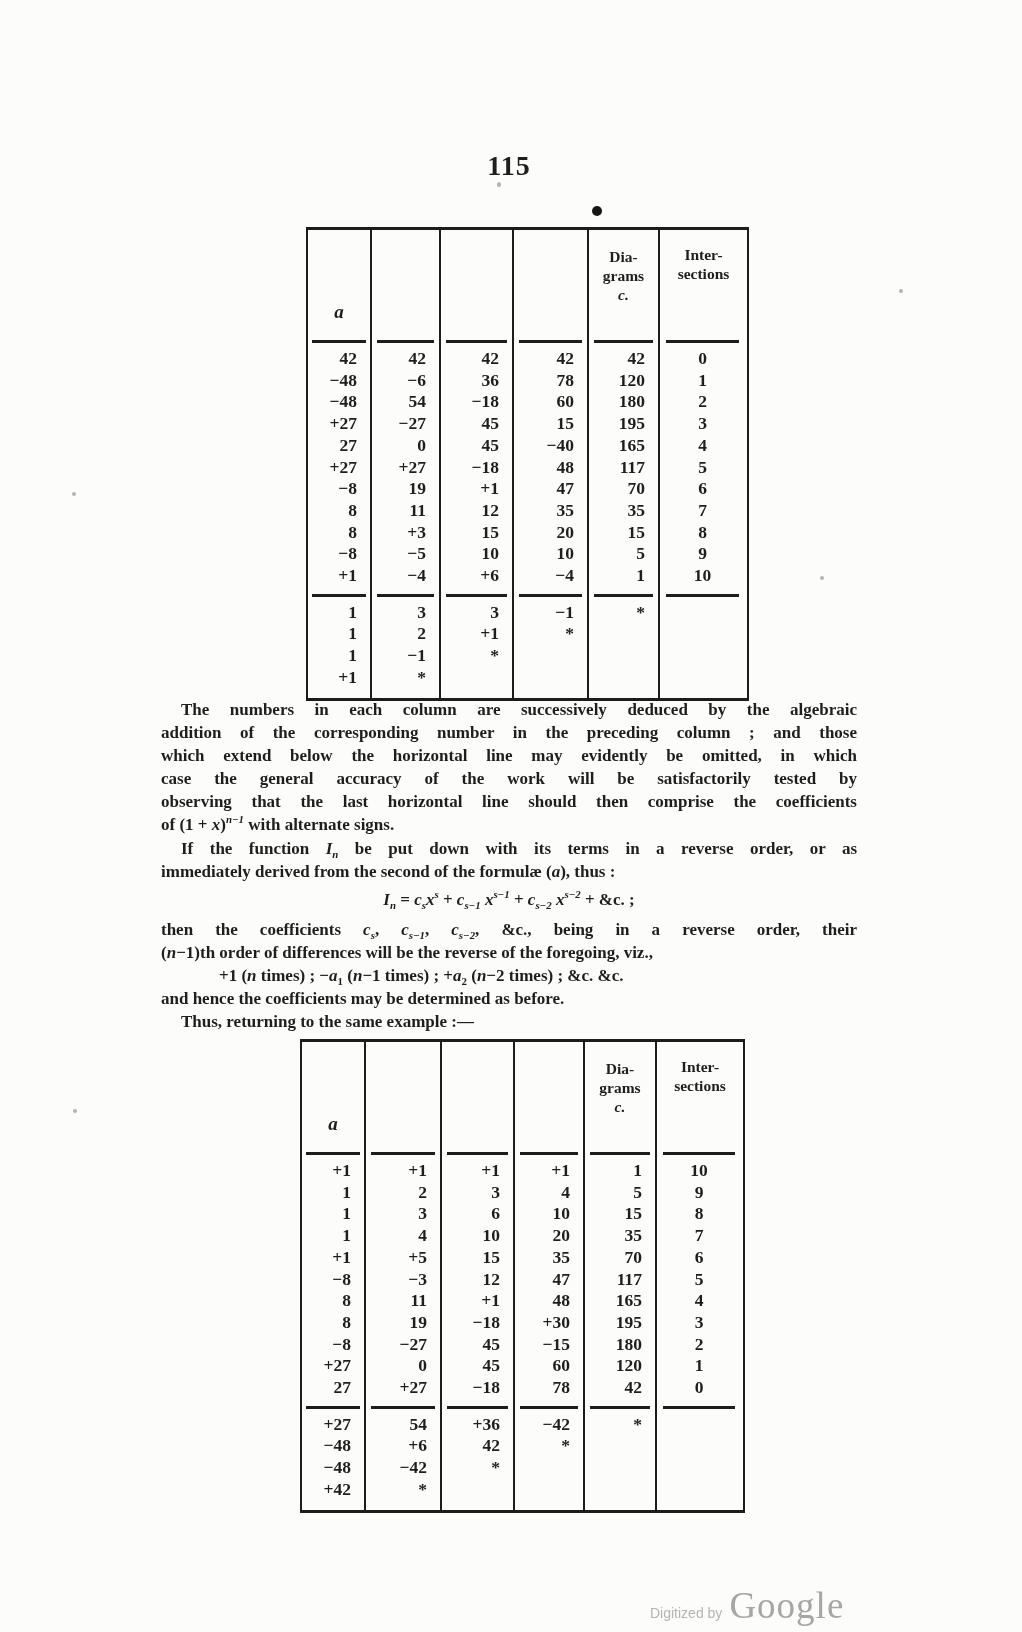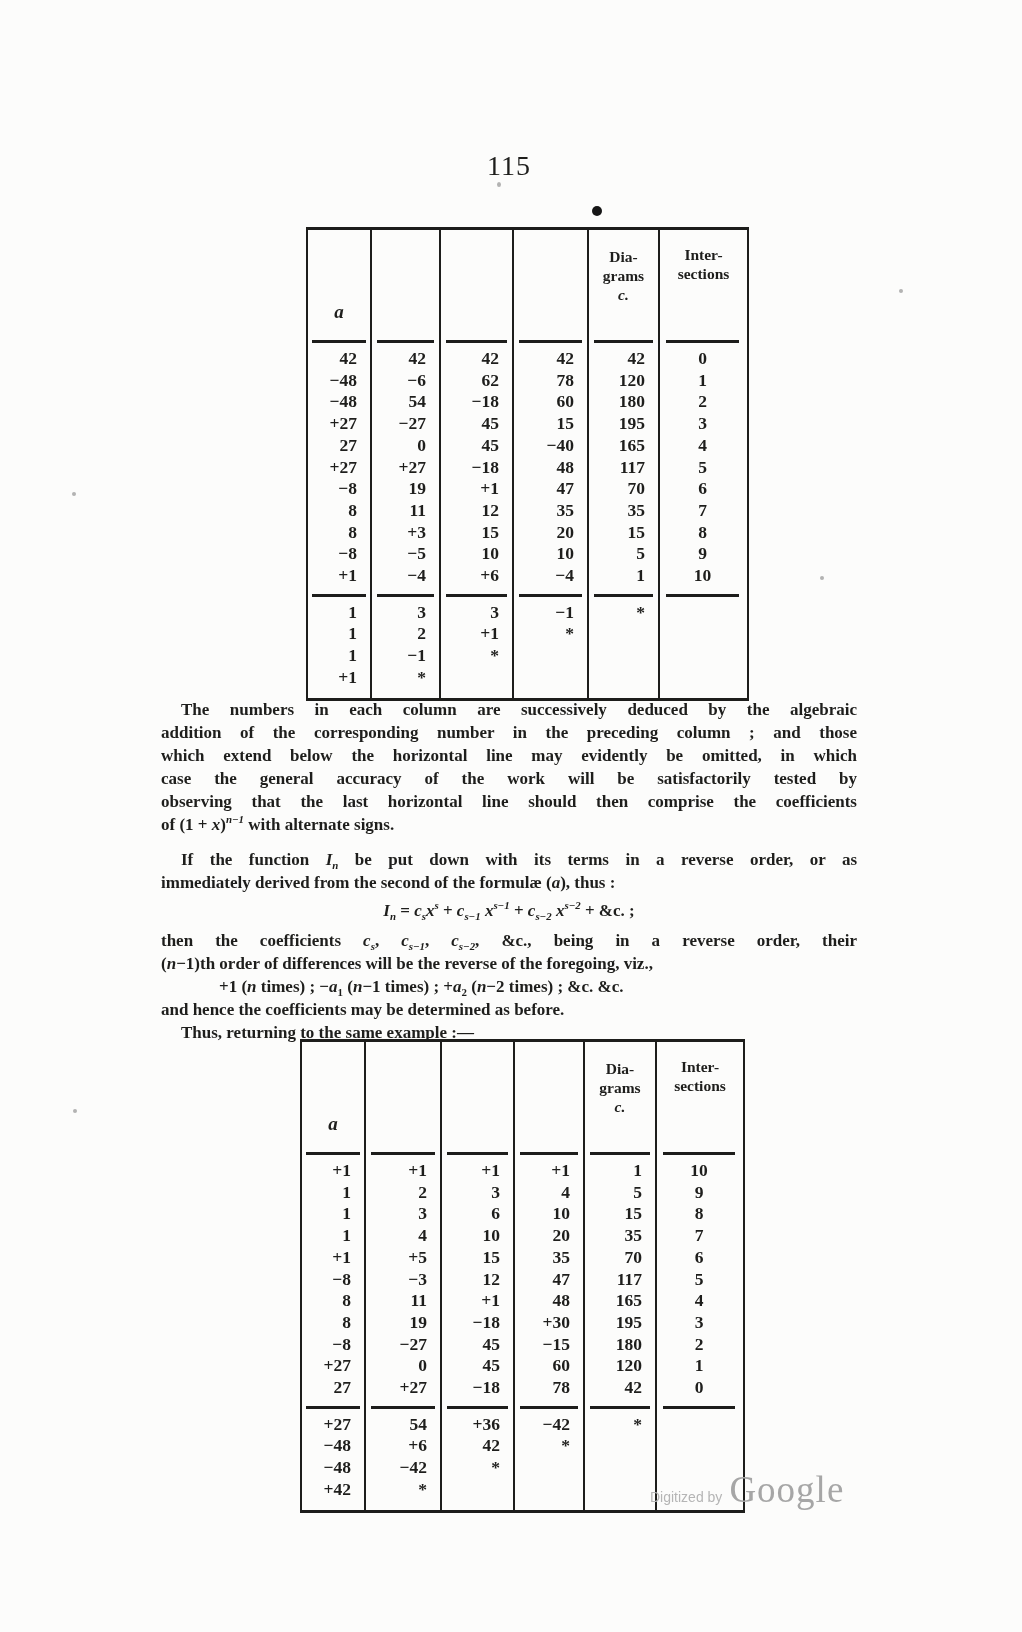--- a/index.html
+++ b/index.html
@@ -10,21 +10,21 @@
     margin: 0 auto;
     background: #fcfcfb;
     font-family: "Liberation Serif", serif;
     color: #1e1e1c;
     overflow: hidden;
   }
 
   
   .page-number {
     position: absolute; left: 161px; top: 150px; width: 696px;
-    text-align: center; font-size: 28px; font-weight: normal; letter-spacing: 1px;
+    text-align: center; font-size: 28px; font-weight: bold; letter-spacing: 1px;
   }
   .bullet {
     position: absolute; left: 592px; top: 206px;
     width: 10px; height: 10px; border-radius: 50%; background: #161616;
   }
   .artifact { position: absolute; border-radius: 50%; background: #6a6a6a; opacity: .5; }
 
   
   .calc-table {
     position: absolute;
@@ -56,26 +56,26 @@
 
   
   .body-text {
     position: absolute; left: 161px; top: 698px; width: 696px;
     font-size: 17px; font-weight: bold;
   }
   .ln { line-height: 23px; height: 23px; text-align: left; font-family: Liberation Serif, serif; }
   .ln.j { text-align: justify; text-align-last: justify; }
   .ln.ind { text-indent: 20px; }
   .ln.ind2 { padding-left: 58px; }
-  .ln.p2start { margin-top: 12px; }
+  .ln.p2start { margin-top: 1px; }
   .ln.formula { height: 30px; line-height: 30px; margin: 2px 0 3px; text-align: right; text-align-last: center; font-size: 17px; }
   sub, sup { font-size: 64%; line-height: 0; font-weight: bold; }
 
   
-  .watermark { position: absolute; left: 650px; top: 1468px; display: flex; align-items: baseline; gap: 7px; }
+  .watermark { position: absolute; left: 650px; top: 1584px; display: flex; align-items: baseline; gap: 7px; }
   .wm-prefix { font-family: "Liberation Sans", sans-serif; font-size: 14px; color: #b5b5b5; }
   .wm-brand { font-family: "Liberation Serif", serif; font-size: 37px; color: #a6a6a6; letter-spacing: 1px; text-align: center; }
 </style>
 </head>
 <body>
 
 <div class="page">
 
   <div class="page-number">115</div>
   <div class="bullet"></div>
@@ -137,21 +137,21 @@
           <td>42</td>
           <td>42</td>
           <td>42</td>
           <td>42</td>
           <td>42</td>
           <td>0</td>
         </tr>
         <tr>
           <td>−48</td>
           <td>−6</td>
-          <td>62</td>
+          <td>36</td>
           <td>78</td>
           <td>120</td>
           <td>1</td>
         </tr>
         <tr>
           <td>−48</td>
           <td>54</td>
           <td>−18</td>
           <td>60</td>
           <td>180</td>

